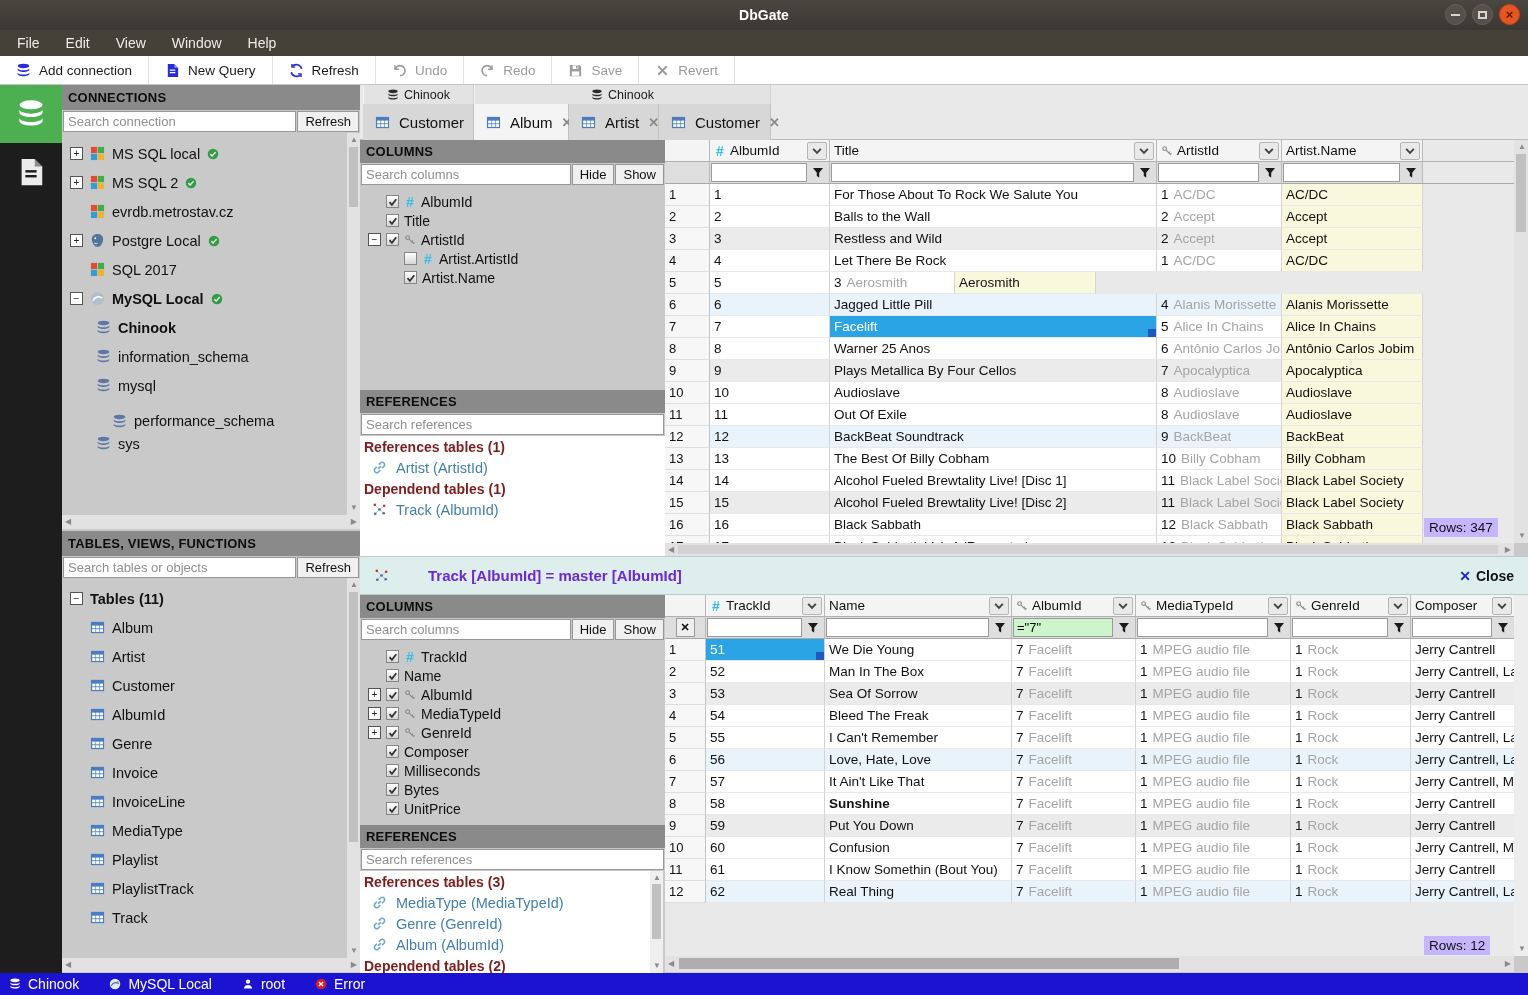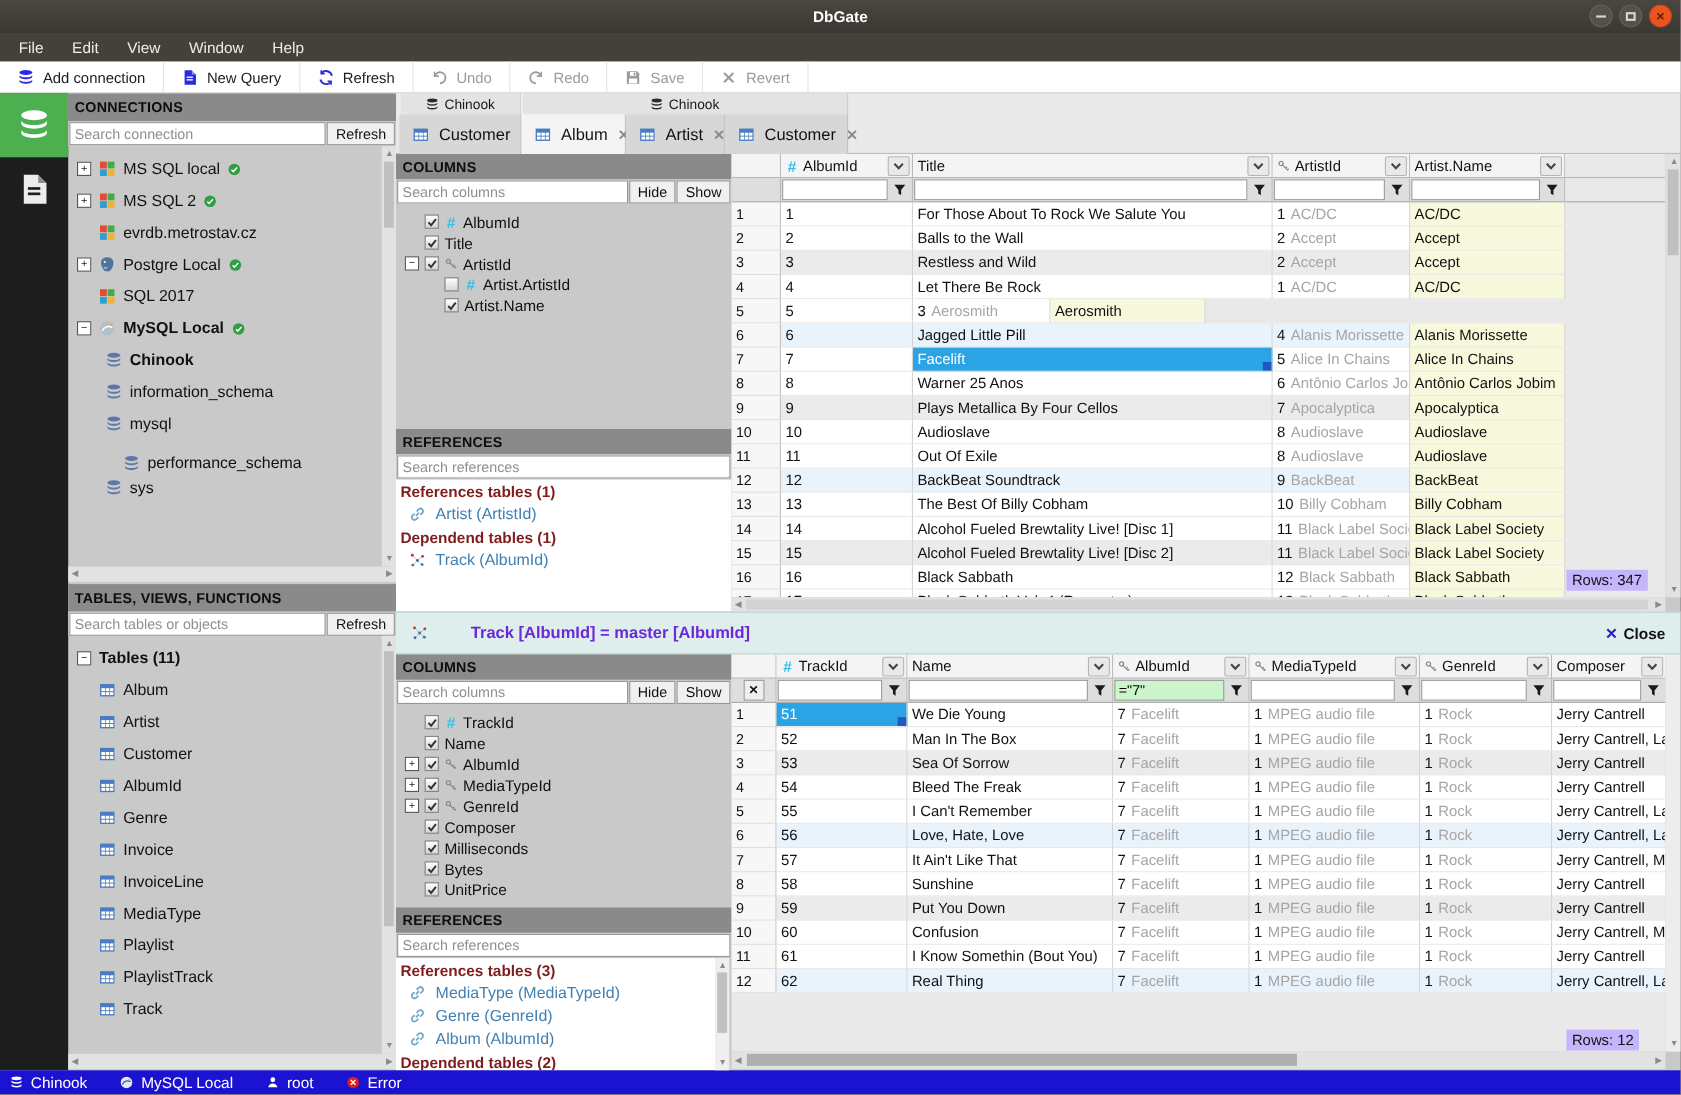--- a/index.html
+++ b/index.html
@@ -1471,21 +1471,21 @@
           <div class="g-cell" style="width: 119px;"><span>57</span></div>
           <div class="g-cell" style="width: 187px;"><span>It Ain't Like That</span></div>
           <div class="g-cell" style="width: 124px;"><span>7</span><span class="hint">Facelift</span></div>
           <div class="g-cell" style="width: 155px;"><span>1</span><span class="hint">MPEG audio file</span></div>
           <div class="g-cell" style="width: 120px;"><span>1</span><span class="hint">Rock</span></div>
           <div class="g-cell" style="width: 104px;"><span>Jerry Cantrell, Michael Starr</span></div>
         </div>
         <div class="g-row">
           <div class="g-rn" style="width: 41px;">8</div>
           <div class="g-cell" style="width: 119px;"><span>58</span></div>
-          <div class="g-cell" style="width: 187px;"><span>Sunshine</span></div>
+          <div class="g-cell" style="width: 187px; font-weight: bold;"><span>Sunshine</span></div>
           <div class="g-cell" style="width: 124px;"><span>7</span><span class="hint">Facelift</span></div>
           <div class="g-cell" style="width: 155px;"><span>1</span><span class="hint">MPEG audio file</span></div>
           <div class="g-cell" style="width: 120px;"><span>1</span><span class="hint">Rock</span></div>
           <div class="g-cell" style="width: 104px;"><span>Jerry Cantrell</span></div>
         </div>
         <div class="g-row st-g">
           <div class="g-rn" style="width: 41px;">9</div>
           <div class="g-cell" style="width: 119px;"><span>59</span></div>
           <div class="g-cell" style="width: 187px;"><span>Put You Down</span></div>
           <div class="g-cell" style="width: 124px;"><span>7</span><span class="hint">Facelift</span></div>

